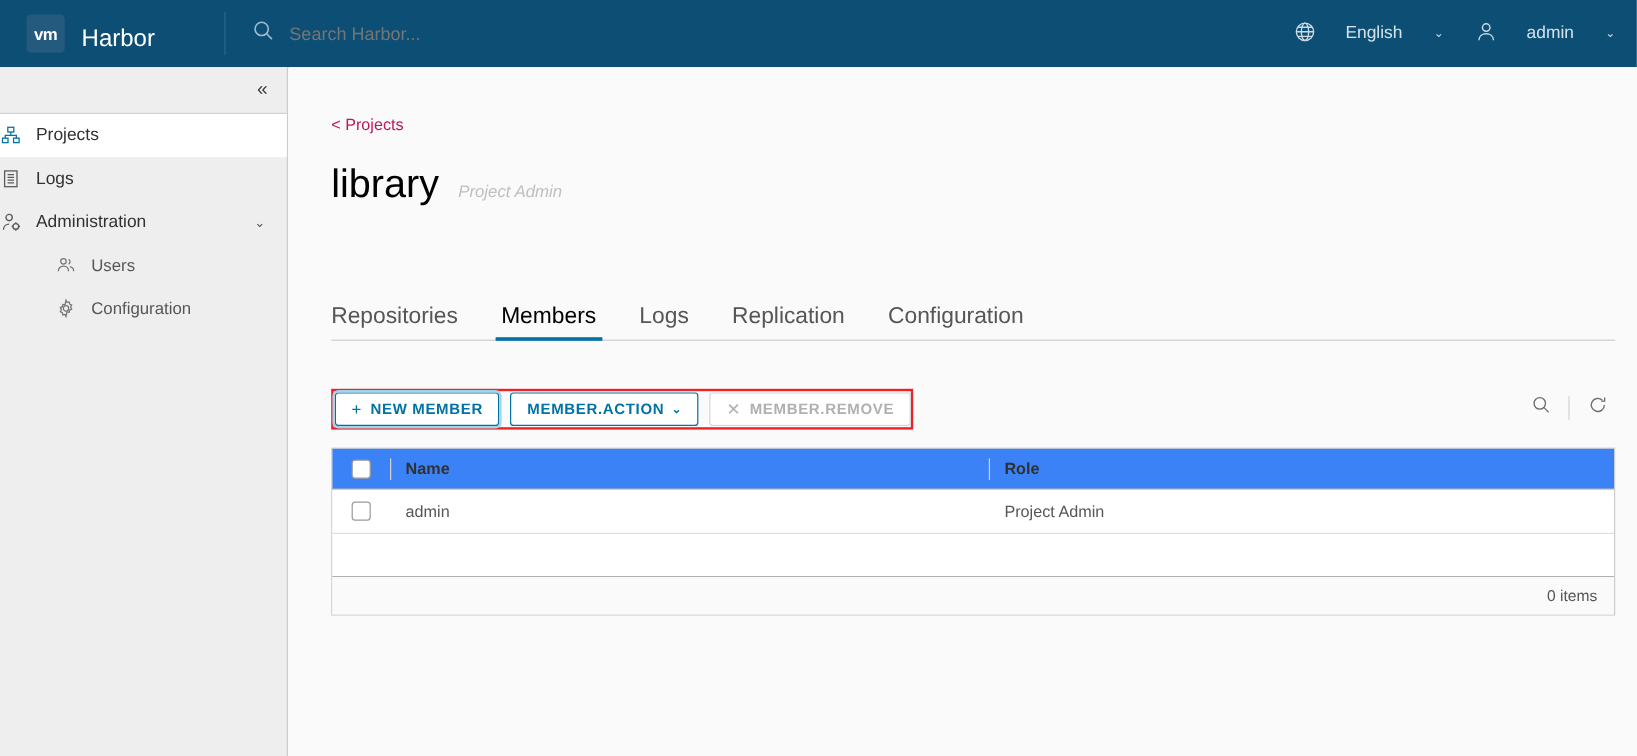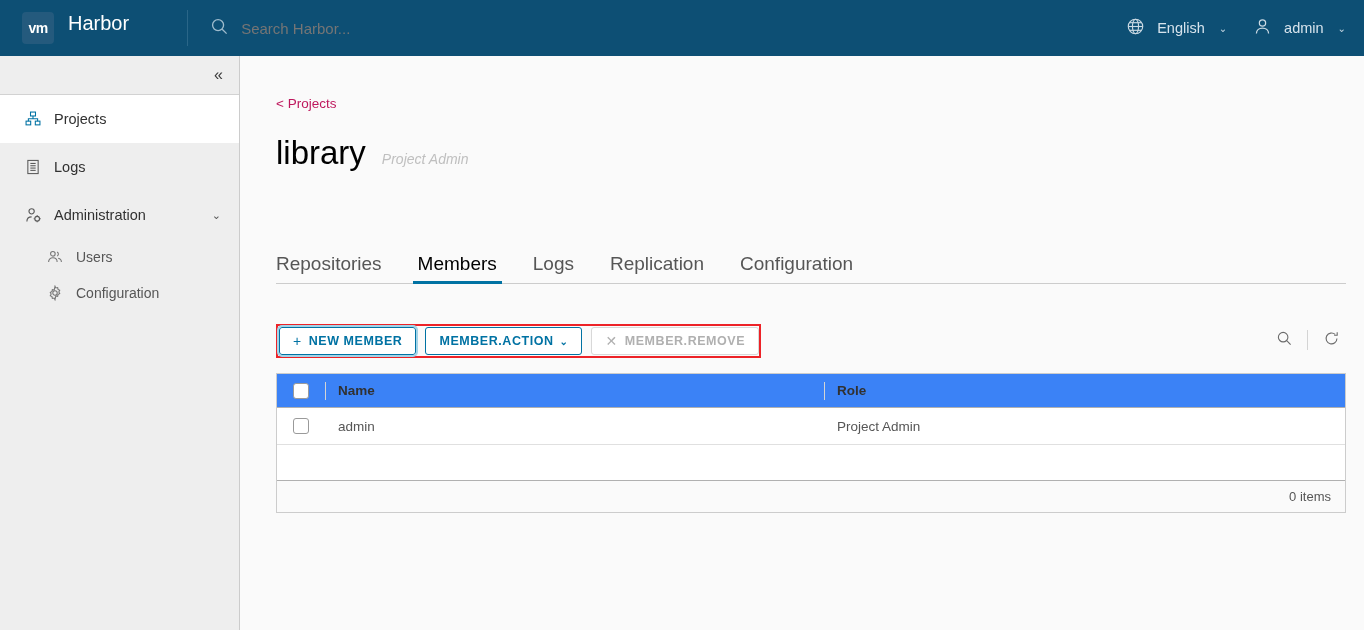--- a/index.html
+++ b/index.html
@@ -11,21 +11,21 @@
   }
 
   
   .header {
     position: absolute; top: 0; left: 0;
     width: 1364px; height: 56px;
     background: #0d4f74;
     display: flex; align-items: center;
     color: #fff;
   }
-  .brand { display: flex; align-items: flex-start; padding-left: 22px; }
+  .brand { display: flex; align-items: flex-end; padding-left: 22px; }
   .vm-logo {
     width: 32px; height: 32px; border-radius: 4px;
     background: #245a7d;
     display: flex; align-items: center; justify-content: center;
     font-weight: bold; font-size: 14px; letter-spacing: -0.5px; color: #fff;
   }
   .brand-title {
     font-size: 20px; margin-left: 14px; color: #fff; font-weight: 400;
   }
   .header-divider {
@@ -37,40 +37,40 @@
   .search-input-text {
     font-size: 15px; color: #93b3c6; margin-left: 12px;
     background: transparent; border: 0; outline: none;
     width: 300px; font-family: "Liberation Sans", sans-serif;
   }
   .header-right {
     position: absolute; right: 18px; top: 0; height: 56px;
     display: flex; align-items: center; gap: 26px;
   }
   .hdr-item {
-    display: flex; align-items: center; gap: 12px;
+    display: flex; align-items: center; gap: 24px;
     font-size: 14.5px; color: #d6e3ec; cursor: pointer;
   }
   .caret-sm { font-size: 10px; opacity: .9; margin-left: 2px; }
 
   
   .sidebar {
     position: absolute; top: 56px; left: 0;
     width: 240px; height: 574px;
     background: #eeeeee;
     border-right: 1px solid #cccccc;
   }
   .collapse-bar {
     height: 39px; display: flex; align-items: center; justify-content: flex-end;
     padding-right: 16px; border-bottom: 1px solid #d2d2d2;
     color: #3b3b3b; cursor: pointer; font-size: 16px;
   }
   .nav-item {
-    height: 48px; display: flex; align-items: center;
-    padding-left: 24px; font-size: 14.5px; color: #313131;
+    height: 36px; display: flex; align-items: center;
+    font-size: 14.5px; color: #313131;
     cursor: pointer; position: relative;
   }
   .nav-item.active { background: #ffffff; }
   .nav-item .ic { width: 18px; height: 18px; margin-right: 12px;
                   display: flex; align-items: center; justify-content: center; }
   .nav-item.sub {
     padding-left: 46px; color: #565656; font-size: 14px; height: 36px;
   }
   .nav-chevron {
     position: absolute; right: 18px; font-size: 11px; color: #565656;

